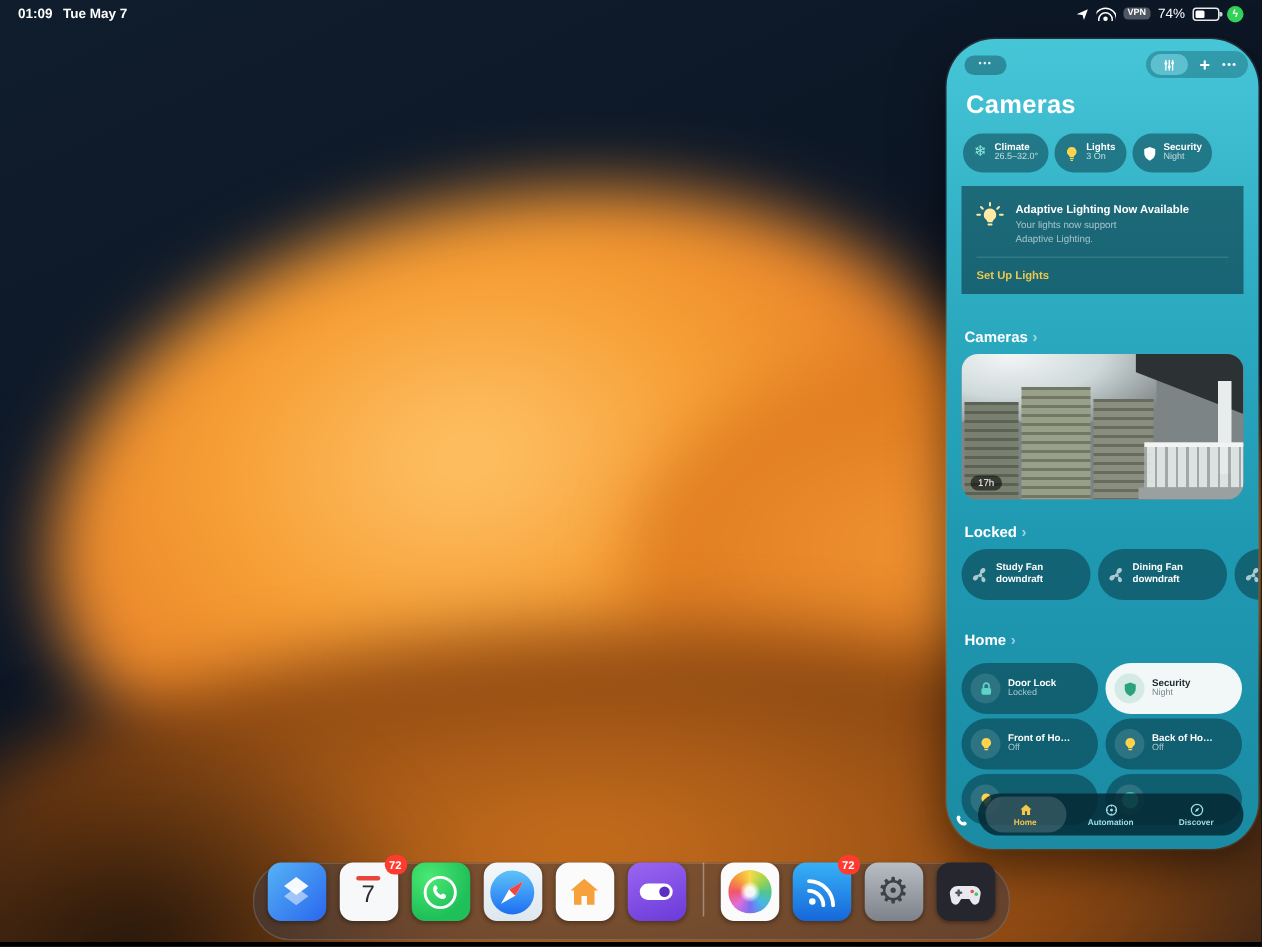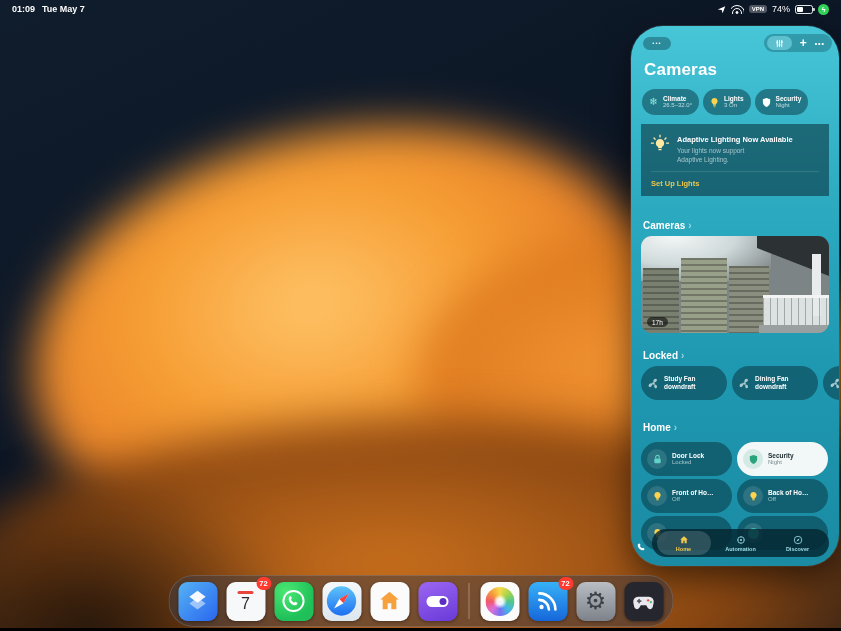--- a/index.html
+++ b/index.html
@@ -117,21 +117,21 @@
   .tab { display:flex; flex-direction:column; align-items:center; justify-content:center; gap:1px; width:54px; height:24px; border-radius:12px; color:#9fdde7; }
   .tab svg { width:10px; height:10px; }
   .tab span { font-size:5.5px; font-weight:bold; }
   .tab.active { background:rgba(255,255,255,.16); color:#f2c94c; }
 
   .phonebtn { position:absolute; left:5px; bottom:13px; width:11px; height:11px; color:#fff; }
   .phonebtn svg { width:11px; height:11px; }
 
   
   .dock { position:absolute; left:50%; transform:translateX(-50%); bottom:4px; height:52px; border-radius:25px;
-    background:rgba(70,62,66,.55); box-shadow:inset 0 0 0 1px rgba(255,255,255,.14); display:flex; align-items:center; gap:9px; padding:0 10px; z-index:25; }
+    background:rgba(70,62,66,.55); box-shadow:inset 0 0 0 1px rgba(255,255,255,.14); display:flex; align-items:flex-start; gap:9px; padding:0 10px; z-index:25; }
   .dicon { position:relative; width:39px; height:39px; border-radius:9px; display:flex; align-items:center; justify-content:center; flex:0 0 auto;
     box-shadow:0 1px 3px rgba(0,0,0,.35); }
   .dicon svg { width:26px; height:26px; }
   .badge { position:absolute; top:-5px; right:-6px; min-width:15px; height:13px; border-radius:7px; background:#ff3b30; color:#fff;
     font-size:7.5px; font-weight:bold; display:flex; align-items:center; justify-content:center; padding:0 3px; z-index:2; }
   .dsep { width:1px; height:36px; background:rgba(255,255,255,.35); margin:0 2px; flex:0 0 auto; }
 
   .ic-shortcuts { background:linear-gradient(135deg,#55b3f5 0%,#2a66ee 100%); }
   .ic-cal { background:#f7f8f9; flex-direction:column; gap:0; }
   .ic-cal .calwd { width:16px; height:3px; border-radius:2px; background:#e9453c; margin-bottom:2px; }

